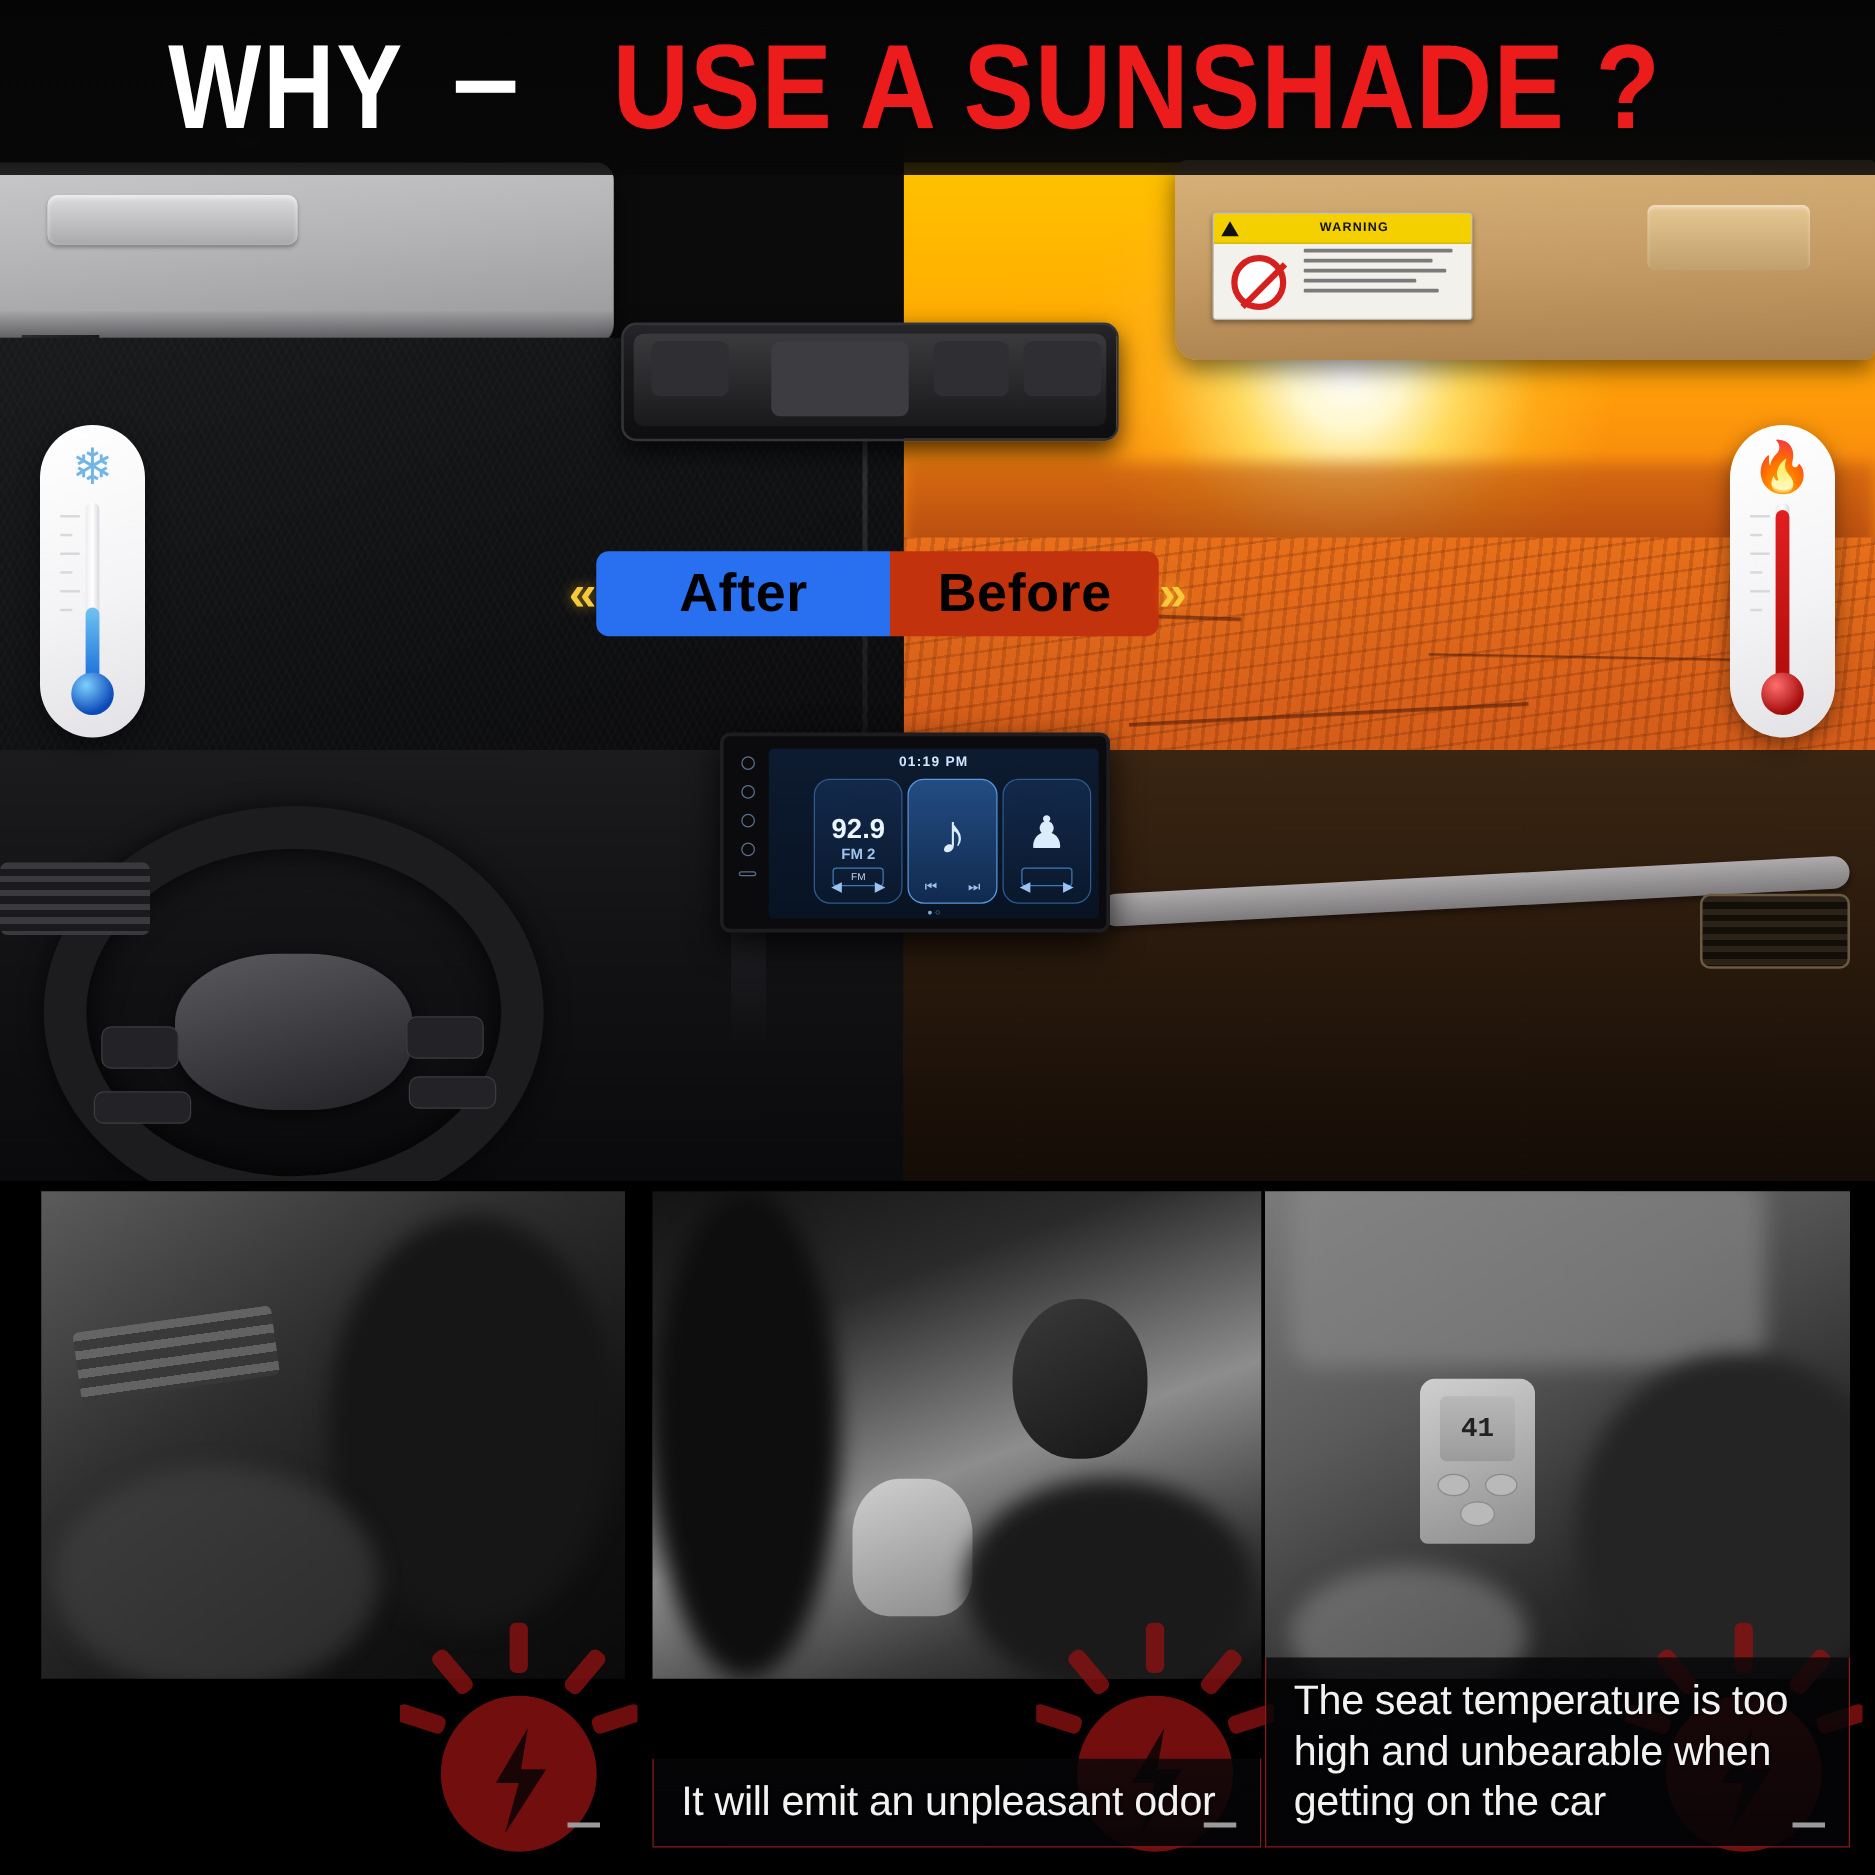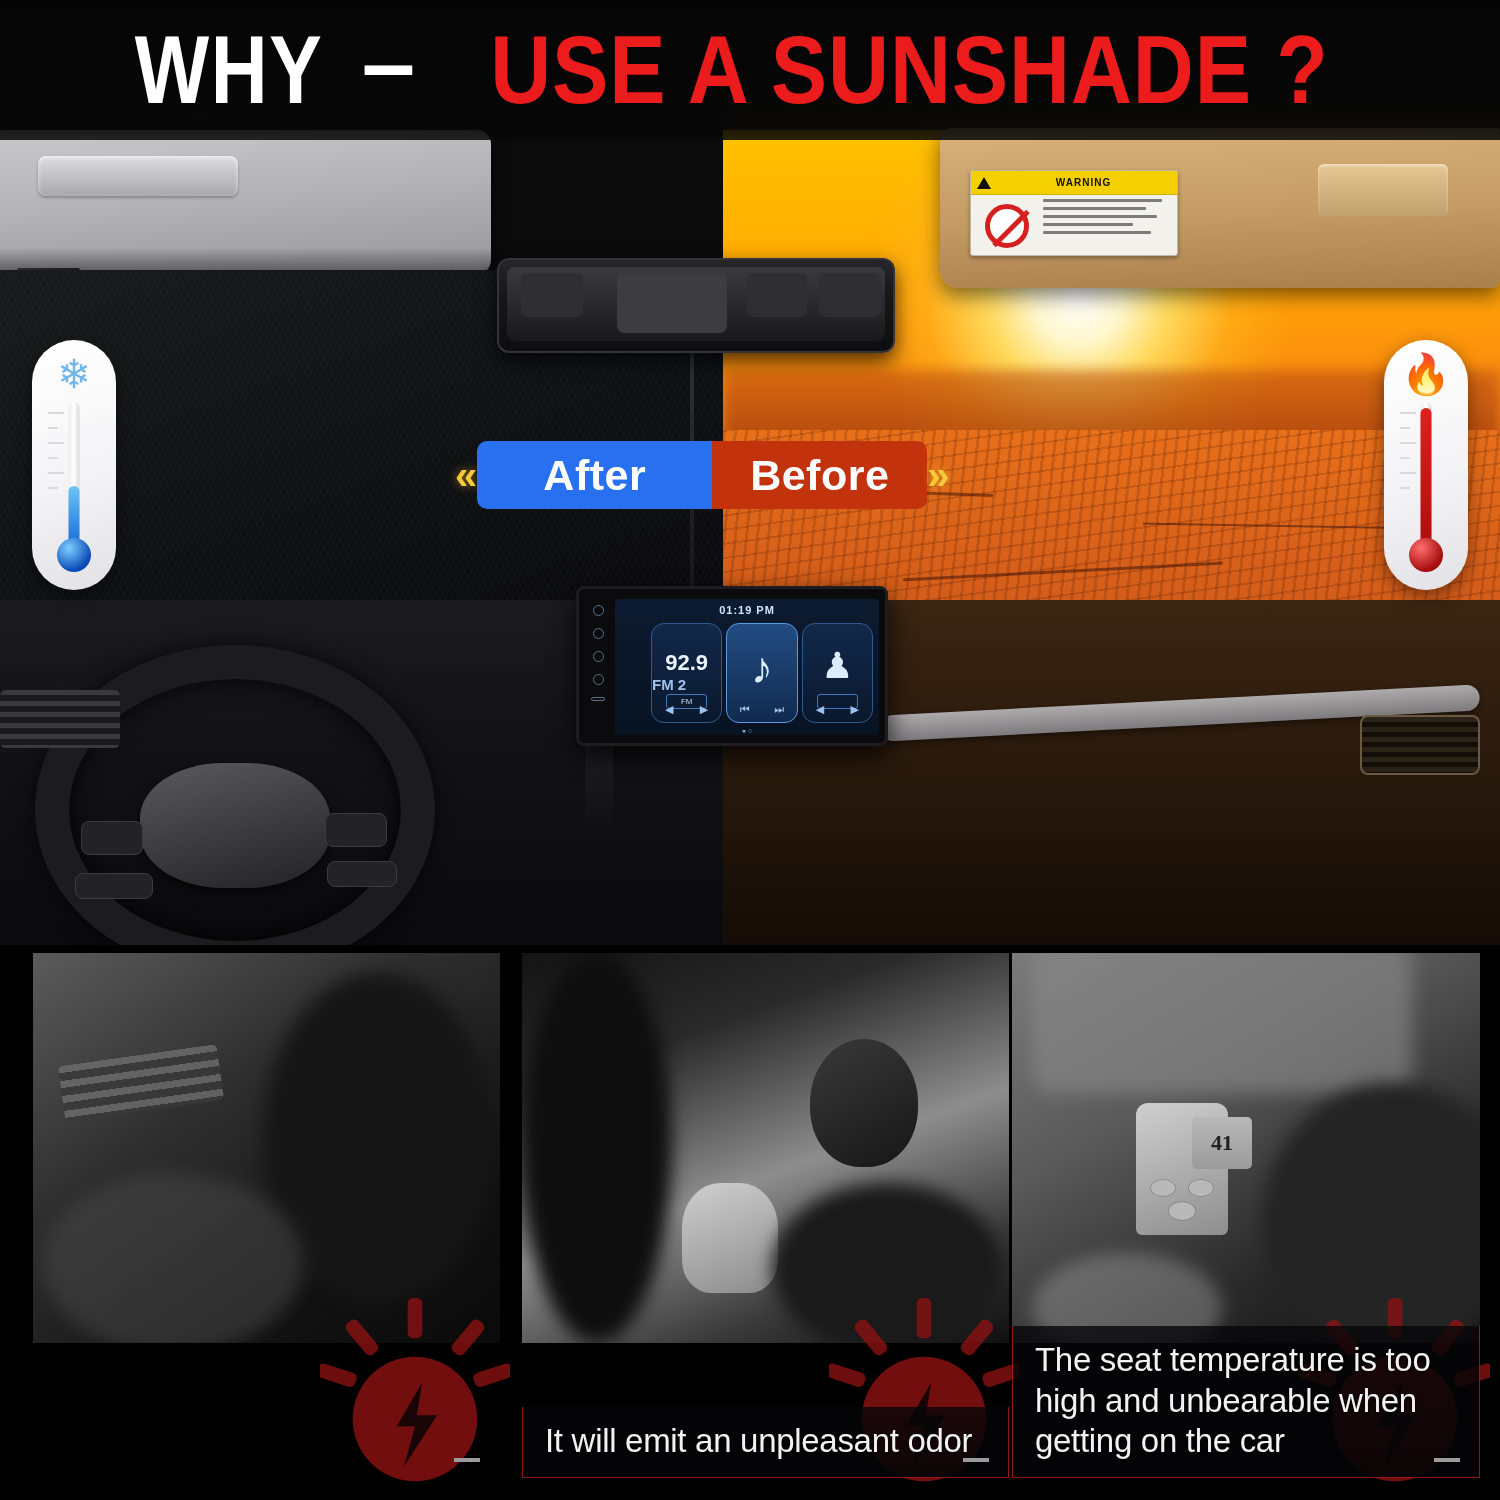--- a/index.html
+++ b/index.html
@@ -140,21 +140,21 @@
   .scr-time { color:#cfe4ff; font-size:11px; font-weight:700; letter-spacing:1px; }
   .scr-left-btns { position:absolute; left:6px; top:16px; width:26px; }
   .scr-lb { width:11px; height:11px; margin:0 auto 12px; border-radius:50%; border:1.5px solid #5a6f8c; }
   .tiles { position:absolute; left:36px; top:24px; right:6px; bottom:12px; display:flex; gap:4px; }
   .tile { flex:1; border:1px solid #2e5a8e; border-radius:13px; position:relative;
       background:linear-gradient(180deg,rgba(30,70,130,.35),rgba(14,34,62,.3)); }
   .tile.mid { background:linear-gradient(180deg,rgba(54,118,200,.55),rgba(26,70,130,.45));
       border-color:#5b9ae0; }
   .freq { position:absolute; left:0; right:0; top:26px; text-align:center; color:#eaf4ff;
       font-size:22px; font-weight:700; }
-  .band { position:absolute; left:0; right:0; top:52px; text-align:left; color:#9cc3ef; font-size:15px; font-weight:700; }
+  .band { position:absolute; left:0; right:0; top:52px; text-align:center; color:#9cc3ef; font-size:12px; font-weight:700; }
   .pill { position:absolute; left:14px; right:14px; top:70px; height:15px; border:1px solid #3f79b8;
       border-radius:3px; display:flex; align-items:center; justify-content:center;
       color:#bcd9f7; font-size:8px; }
   .arrows { position:absolute; left:0; right:0; bottom:6px; display:flex; justify-content:space-around;
       color:#9cc3ef; font-size:11px; }
   .note { position:absolute; left:0; right:0; top:22px; text-align:center; color:#dcecff; font-size:44px; line-height:1; }
   .person { position:absolute; left:0; right:0; top:24px; text-align:center; color:#dcecff; font-size:36px; line-height:1; }
   .scr-dots { position:absolute; left:0; right:0; bottom:1px; text-align:center; color:#7fa7d6; font-size:7px; }
   .screen-stand { position:absolute; left:585px; top:740px; width:28px; height:95px;
       background:linear-gradient(180deg,#202024,#0f0f12); border-radius:4px; z-index:24; }
@@ -178,21 +178,21 @@
   .thermo .tick { height:2px; background:#d8d8dd; margin-bottom:13px; border-radius:1px; }
   .thermo .emblem { position:absolute; left:0; right:0; top:14px; text-align:center; font-size:40px; line-height:1; }
   .thermo.cold .emblem { color:#72b6e8; }
   .thermo.hot  .emblem { color:#e23b12; }
 
   
   .ab-wrap { position:absolute; left:455px; top:432px; width:560px; height:86px; z-index:38;
       display:flex; align-items:center; }
   .chev { color:#f5c93a; font-size:40px; font-weight:800; line-height:1;
       text-shadow:0 0 10px rgba(255,200,40,.55); }
-  .badge { height:68px; display:flex; align-items:center; justify-content:center; color:#ffffff;
+  .badge { height:68px; display:flex; align-items:center; justify-content:center; color:#000000;
       font-size:43px; font-weight:800; letter-spacing:.5px; }
   .badge.after  { width:235px; background:#2970f0; border-radius:10px 0 0 10px; }
   .badge.before { width:215px; background:#c2320c; border-radius:0 10px 10px 0; }
 
   
   .subhead { position:absolute; left:0; top:862px; width:1500px; height:82px; z-index:45;
       display:flex; align-items:center; padding-left:34px; gap:18px;
       background:linear-gradient(180deg,rgba(0,0,0,.0) 0%,rgba(0,0,0,.55) 35%,rgba(0,0,0,.92) 100%); }
   .subhead-text { color:#ec1212; font-size:52px; font-weight:800; letter-spacing:-.5px;
       transform:scaleX(.97); transform-origin:left center; }
@@ -217,21 +217,21 @@
   .caption-text { color:#f2f2f2; font-size:33px; line-height:1.22; font-weight:400; letter-spacing:-.3px;
       text-shadow:0 1px 3px rgba(0,0,0,.9); }
   .cap-dash { position:absolute; right:20px; bottom:16px; width:26px; height:4px; background:#9b9b9b; z-index:8; }
 
   
   .gun { position:absolute; left:124px; top:150px; width:92px; height:132px;
       background:linear-gradient(160deg,#cfcfcf,#8e8e8e); border-radius:12px 12px 6px 6px; filter:grayscale(1); }
   .gun-scr { position:absolute; left:16px; top:14px; width:60px; height:52px;
       background:linear-gradient(180deg,#b8b8b8,#9b9b9b); border-radius:5px;
       display:flex; align-items:center; justify-content:center; color:#222; font-size:22px; font-weight:700;
-      font-family:Liberation Serif, serif;margin-left:40px; }
+      font-family:Liberation Mono, monospace; }
   .gun-b { position:absolute; border-radius:50%; background:#b9b9b9; border:1px solid #8a8a8a; }
   
   .head { position:absolute; left:288px; top:86px; width:108px; height:128px; border-radius:50% 50% 46% 46%;
       background:linear-gradient(150deg,#3a3a3c,#161618); }
   .hand { position:absolute; left:160px; top:230px; width:96px; height:110px; border-radius:40% 40% 30% 30%;
       background:linear-gradient(160deg,#cfcfcf,#8c8c8e); }
   
   .vent-blades { position:absolute; left:28px; top:102px; width:160px; height:56px; transform:rotate(-8deg);
       background:repeating-linear-gradient(180deg,#6d6d6f 0 7px,#39393b 7px 15px); border-radius:5px; opacity:.8; }
 </style>

